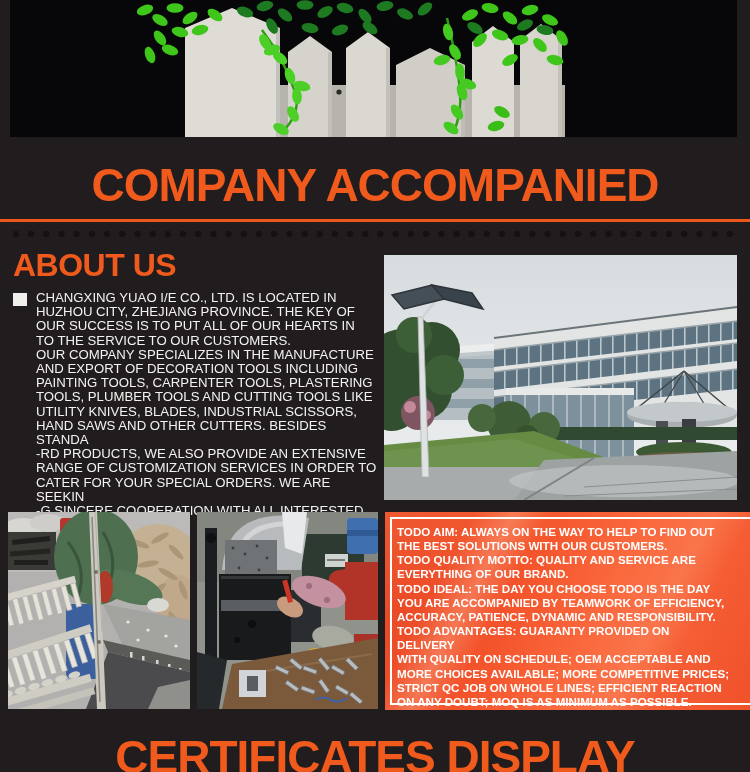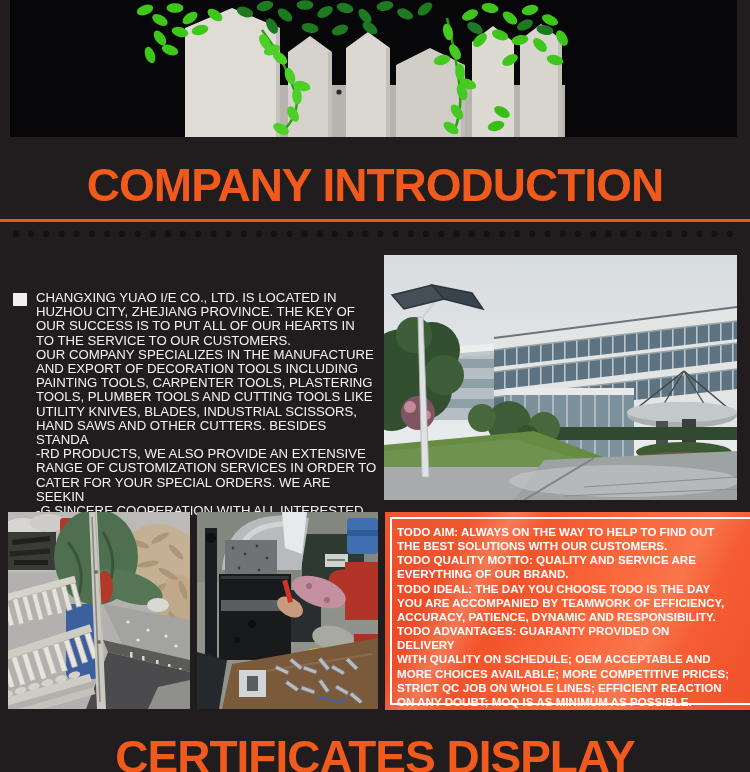--- a/index.html
+++ b/index.html
@@ -142,25 +142,26 @@
         <use href="#leaf" transform="translate(432,60) rotate(-15)"></use>
           <use href="#leaf" transform="translate(458,84) rotate(20)"></use>
       </g>
       <g fill="#3bbd17">
         <use href="#leaf" transform="translate(492,112) rotate(30)"></use>
           <use href="#leaf" transform="translate(486,126) rotate(-15)"></use>
       </g>
     </svg>
   </div>
 
-  <div id="title-company" class="abs big-title">COMPANY INTRODUCTION</div>
+  <div id="title-company" class="abs big-title">COMPANY ACCOMPANIED</div>
 
   <div id="divider" class="abs"></div>
   <div id="dots-row" class="abs"></div>
 
+  <div id="about-heading" class="abs">ABOUT US</div>
   <div id="about-bullet" class="abs"></div>
   <div id="about-paragraph" class="abs">CHANGXING YUAO  I/E CO., LTD. IS LOCATED IN
 HUZHOU CITY, ZHEJIANG PROVINCE. THE KEY OF
 OUR SUCCESS IS TO PUT ALL OF OUR HEARTS IN
 TO THE SERVICE TO OUR CUSTOMERS.
 OUR COMPANY SPECIALIZES IN THE MANUFACTURE
 AND EXPORT OF DECORATION TOOLS INCLUDING
 PAINTING TOOLS, CARPENTER TOOLS, PLASTERING
 TOOLS, PLUMBER TOOLS AND CUTTING TOOLS LIKE
 UTILITY KNIVES, BLADES, INDUSTRIAL SCISSORS,

